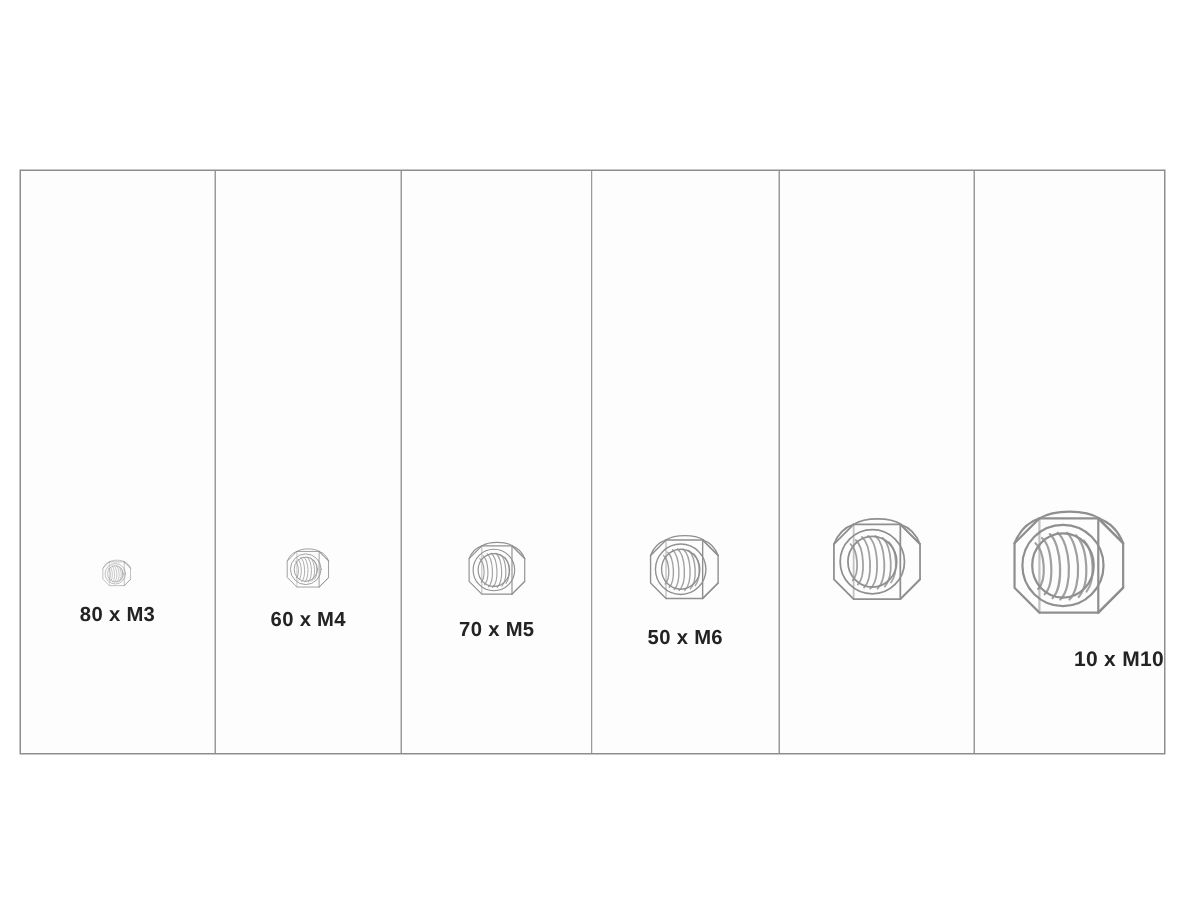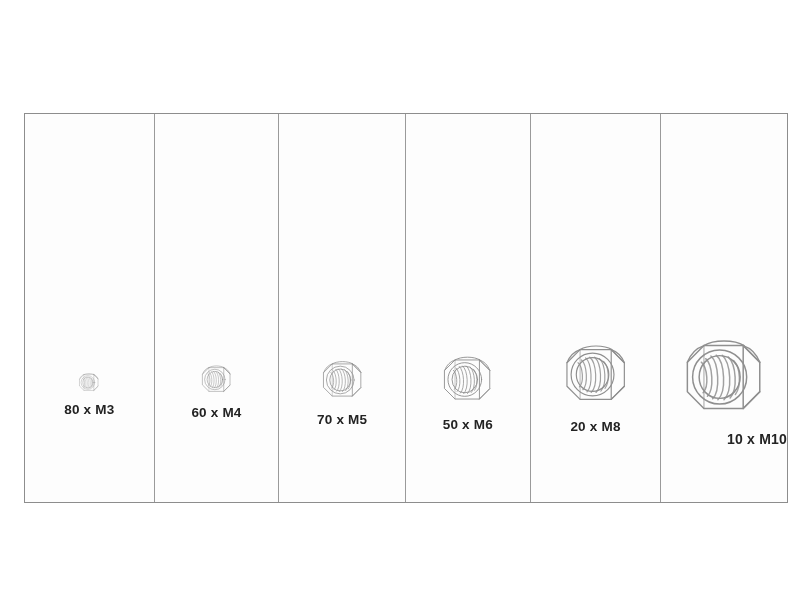--- a/index.html
+++ b/index.html
@@ -12,21 +12,21 @@
     width: 800px;
     height: 600px;
     position: relative;
     overflow: hidden;
     font-family: "Liberation Sans", sans-serif;
     -webkit-font-smoothing: antialiased;
   }
 
   #assortment-tray {
     position: absolute;
-    left: 24px;
+    left: 13px;
     top: 113px;
     width: 764px;
     height: 390px;
     box-sizing: border-box;
     background: #fdfdfd;
     border: 1.6px solid #8d8d8d;
     display: flex;
     flex-direction: row;
   }
 
@@ -158,21 +158,20 @@
       </svg>
       <span class="nut-label lbl-4">50 x M6</span>
     </div>
   </div>
 
   <div class="tray-cell cell-w-131">
     <div class="cell-content slot-5">
       <svg class="nut-figure" width="70" height="65">
         <use href="#hexnut-symbol" x="0" y="0" width="70" height="65"></use>
       </svg>
-      <span class="nut-label lbl-5">20 x M8</span>
     </div>
   </div>
 
   <div class="tray-cell cell-w-126">
     <div class="cell-content slot-6">
       <svg class="nut-figure" width="88" height="82">
         <use href="#hexnut-symbol" x="0" y="0" width="88" height="82"></use>
       </svg>
       <span class="nut-label lbl-6">10 x M10</span>
     </div>

